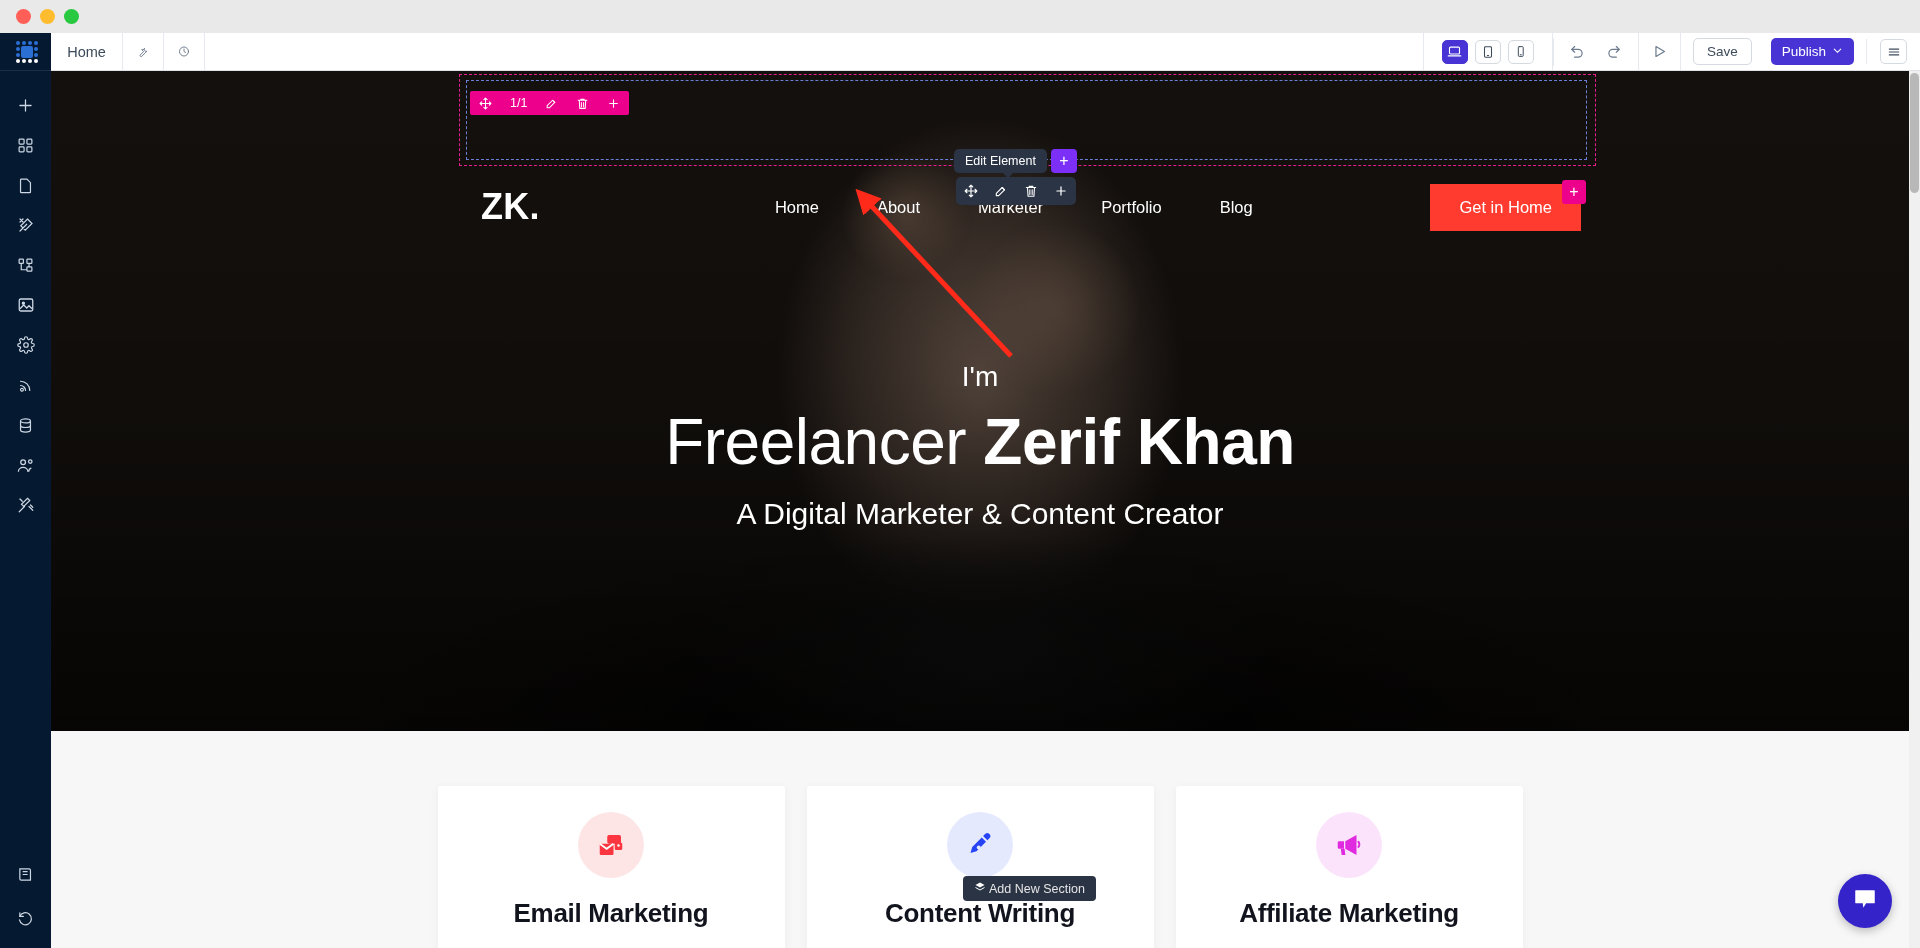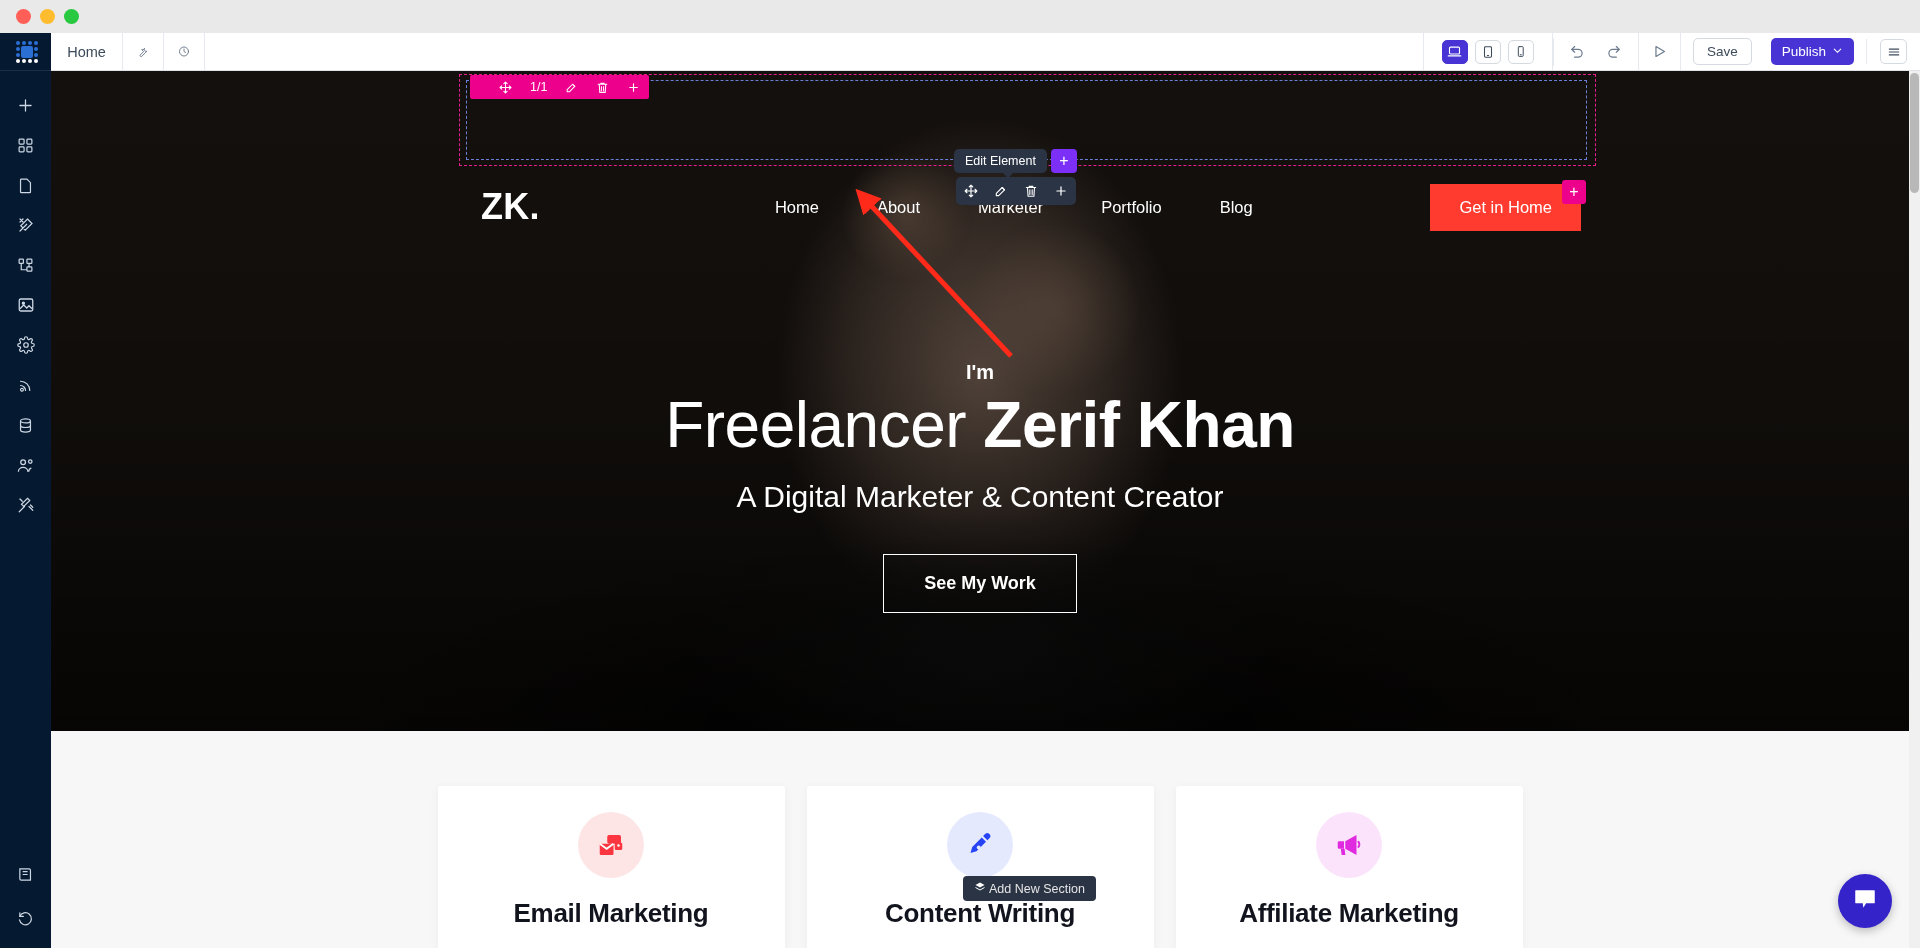--- a/index.html
+++ b/index.html
@@ -132,22 +132,22 @@
   .sec-outline {
     position: absolute; left: 408px; top: 3px; width: 1137px; height: 92px;
     border: 1px dashed #e91e8c; z-index: 20; pointer-events: none;
   }
   .sec-inner {
     position: absolute; left: 415px; top: 9px; width: 1121px; height: 80px;
     border: 1px dashed #6b7fd7; z-index: 20; pointer-events: none;
   }
 
   .sec-toolbar {
-    position: absolute; left: 419px; top: 4px; height: 24px; background: #ec008c;
-    display: flex; align-items: center; gap: 0; z-index: 40; border-radius: 2px; padding-left: 20px;
+    position: absolute; left: 419px; top: 20px; height: 24px; background: #ec008c;
+    display: flex; align-items: center; gap: 0; z-index: 40; border-radius: 2px;
   }
   .sec-toolbar .st {
     padding: 0 9px; display: flex; align-items: center; color: #fff; cursor: pointer;
     font-size: 12.5px; height: 24px;
   }
 
   .elem-toolbar {
     position: absolute; left: 905px; top: 106px; height: 28px; background: #2b3445;
     border-radius: 5px; display: flex; align-items: center; z-index: 45;
   }
@@ -191,22 +191,22 @@
     margin-left: auto; background: #ff3b30; color: #fff; border: none;
     font-size: 16.5px; padding: 14px 29px; cursor: pointer; font-family: inherit;
     font-weight: 500;
   }
 
   
   .hero-copy {
     position: absolute; left: 0; right: 11px; top: 290px; text-align: center; z-index: 15;
     color: #fff;
   }
-  .h-im { font-size: 20px; font-weight: 700; }
-  .h-name { font-size: 64px; font-weight: 400; margin-top: 4px; letter-spacing: -.5px; }
+  .h-im { font-size: 28px; font-weight: 400; }
+  .h-name { font-size: 64px; font-weight: 400; margin-top: 12px; letter-spacing: -.5px; }
   .h-name b { font-weight: 800; }
   .h-sub { font-size: 30px; font-weight: 400; margin-top: 18px; }
   .h-btn {
     margin-top: 40px; display: inline-block; border: 1.5px solid #ffffff;
     color: #fff; font-size: 18px; font-weight: 700; padding: 18px 40px; cursor: pointer;
     background: transparent; font-family: inherit;
   }
 
   .add-section-chip {
     position: absolute; left: 912px; top: 805px; background: #2b3445; color: #e5e5e5;
@@ -467,21 +467,20 @@
         </div>
         <button class="cta">Get in Home</button>
       </div>
 
       <div class="hero-copy">
         <div class="h-im">I'm</div>
         <div class="h-name">
           <span>Freelancer </span><b>Zerif Khan</b>
         </div>
         <div class="h-sub">A Digital Marketer &amp; Content Creator</div>
-        <button class="h-btn">See My Work</button>
       </div>
 
       <div class="cards-layer">
         <div class="card">
           <div class="card-ico" style="background:#fde5e6">
             <svg width="30" height="30" viewBox="0 0 24 24" fill="#fb3640">
                 <rect x="9" y="4" width="11" height="7" rx="1.4"></rect>
                 <rect x="15" y="10" width="6" height="6" rx="1.2"></rect>
                 <circle cx="18" cy="12.4" r="1" fill="#fff"></circle>
                 <path d="M3 11h11v8a1 1 0 0 1-1 1H4a1 1 0 0 1-1-1z"></path>

